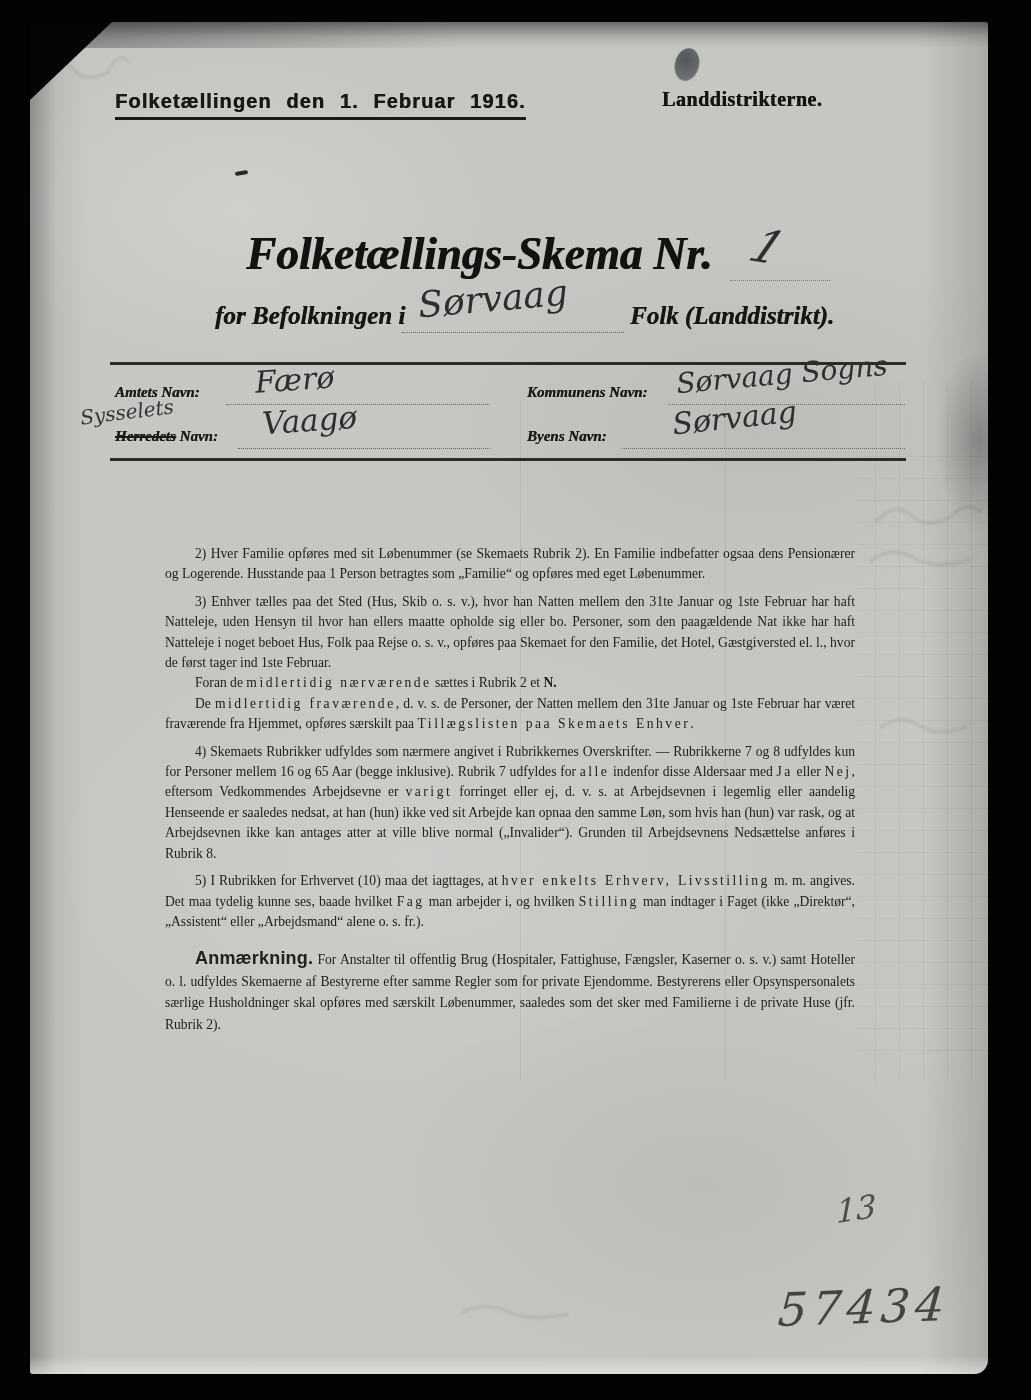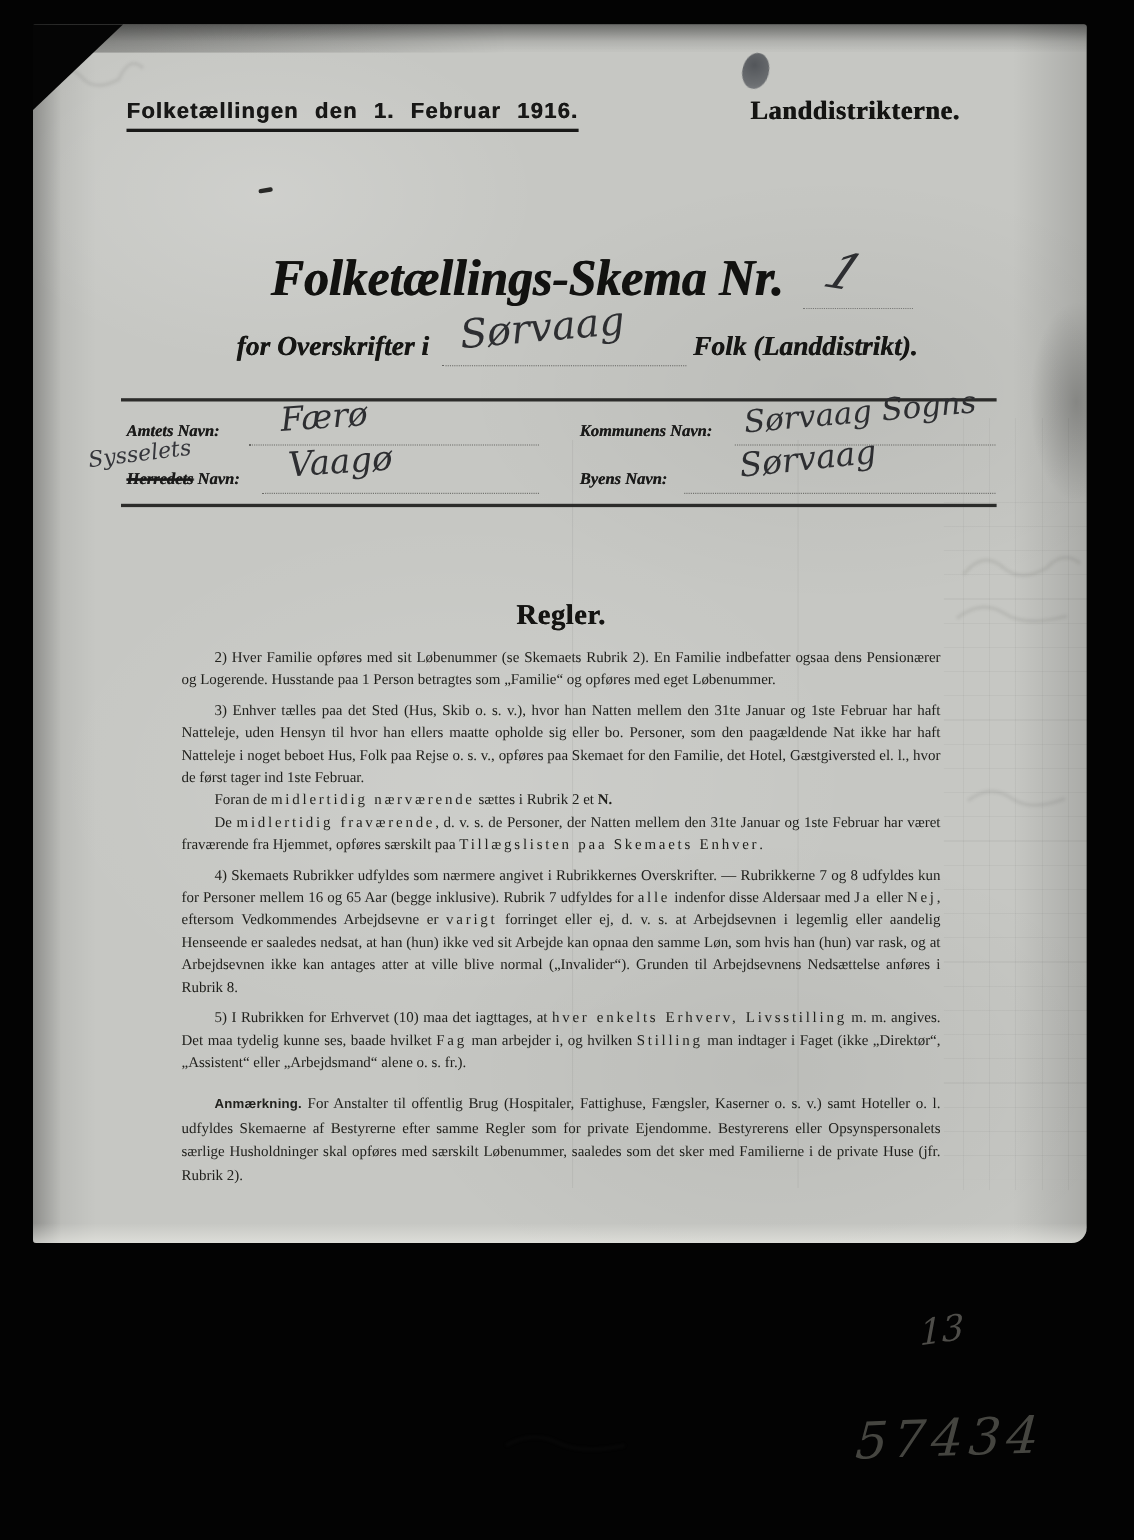--- a/index.html
+++ b/index.html
@@ -2,21 +2,21 @@
 <html><head>
 <meta charset="utf-8">
 <style>
   html,body{margin:0;padding:0;background:#020202;}
   body{width:1031px;height:1400px;position:relative;overflow:hidden;
        font-family:"Liberation Serif","DejaVu Serif",serif;}
   .stage{position:absolute;inset:0;background:#030303;}
 
   
   .paper{
-    position:absolute;left:30px;top:22px;width:958px;height:1108px;
+    position:absolute;left:30px;top:22px;width:958px;height:1352px;
     background:
       radial-gradient(ellipse 60px 130px at 99% 31%, rgba(0,0,0,.22), transparent 70%),
       radial-gradient(ellipse 420px 260px at 22% 14%, rgba(255,255,255,.16), transparent 60%),
       radial-gradient(ellipse 520px 300px at 76% 30%, rgba(0,0,0,.05), transparent 65%),
       radial-gradient(ellipse 620px 400px at 40% 62%, rgba(255,255,255,.12), transparent 60%),
       radial-gradient(ellipse 520px 330px at 70% 86%, rgba(0,0,0,.05), transparent 65%),
       linear-gradient(90deg, rgba(0,0,0,.10), rgba(0,0,0,0) 6%, rgba(0,0,0,0) 93%, rgba(0,0,0,.14)),
       #c6c7c3;
     border-radius:2px 3px 14px 3px;
     color:#1e1e1c;
@@ -49,22 +49,22 @@
     transform:rotate(14deg);filter:blur(.6px);}
   .ink-dash{position:absolute;left:205px;top:149px;width:13px;height:4px;background:#292927;
     border-radius:2px;transform:rotate(-9deg);}
 
   
   .hdr-left{position:absolute;left:85px;top:68px;
     font-family:"Liberation Sans",sans-serif;font-weight:bold;font-size:20px;
     letter-spacing:1.1px;word-spacing:8px;color:#181817;
     text-shadow:.5px 0 0 #181817;
     border-bottom:3px solid #191918;padding-bottom:4px;}
-  .hdr-right{position:absolute;left:652px;top:66px;
-    font-weight:bold;font-size:24px;letter-spacing:.5px;color:#141412;
+  .hdr-right{position:absolute;left:632px;top:66px;
+    font-weight:bold;font-size:20px;letter-spacing:.5px;color:#141412;
     text-shadow:.5px 0 0 #141412;}
 
   .title-main{position:absolute;left:216px;top:204px;white-space:nowrap;
     font-style:italic;font-weight:bold;font-size:47px;color:#121210;
     text-shadow:.9px 0 0 #121210;transform:scaleX(.96);transform-origin:left;}
   .title-number{position:absolute;left:723px;top:198px;
     font-family:"Liberation Sans",sans-serif;font-size:46px;color:#2c2d31;
     transform:rotate(9deg) skewX(-16deg);}
   .nr-line{position:absolute;left:700px;top:240px;width:100px;height:18px;
     border-bottom:1px dotted rgba(45,45,45,.5);}
@@ -103,21 +103,21 @@
   
   .regler{position:absolute;left:135px;top:522px;width:690px;}
   .regler h2{margin:0 0 14px;text-align:center;font-size:26px;font-weight:bold;
     letter-spacing:.5px;color:#141412;text-shadow:.4px 0 0 #141412;}
   .regler p{margin:0 0 7px;font-size:13.6px;line-height:20.4px;text-align:justify;
     text-indent:30px;color:#21211d;}
   .regler p.c0{margin-bottom:0;}
   .sp{letter-spacing:2.5px;}
   .b{font-weight:bold;}
   .anm{margin-top:16px !important;line-height:21.5px !important;}
-  .anm-label{font-family:"Liberation Sans",sans-serif;font-weight:bold;font-size:12px;
+  .anm-label{font-family:"Liberation Sans",sans-serif;font-weight:bold;font-size:18px;
     letter-spacing:.2px;}
 </style>
 </head>
 <body>
 
 <div class="stage">
   <div class="paper">
 
     <div class="ghost-cols"></div>
     <div class="ghost-rows"></div>
@@ -139,21 +139,21 @@
     <div class="punch"></div>
     <div class="ink-dash"></div>
 
     <div class="hdr-left">Folketællingen den 1. Februar 1916.</div>
     <div class="hdr-right">Landdistrikterne.</div>
 
     <span class="title-main">Folketællings-Skema Nr.</span>
     <span class="title-number hw">1</span>
     <div class="nr-line"></div>
 
-    <div class="subtitle-pre">for Overskrifter i</div>
+    <div class="subtitle-pre">for Befolkningen i</div>
     <div class="hw hw-sub">Sørvaag</div>
     <div class="subtitle-line"></div>
     <div class="subtitle-post">Folk (Landdistrikt).</div>
 
     <div class="rule rule1"></div>
 
     <div class="f-label" style="left:85px;top:362px;">Amtets Navn:</div>
     <div class="dotline" style="left:196px;top:368px;width:264px;"></div>
     <div class="hw hw-amt">Færø</div>
 
@@ -169,21 +169,20 @@
     <div class="dotline" style="left:208px;top:412px;width:252px;"></div>
     <div class="hw hw-herred">Vaagø</div>
 
     <div class="f-label" style="left:497px;top:406px;font-style:italic;">Byens Navn:</div>
     <div class="dotline" style="left:592px;top:412px;width:283px;"></div>
     <div class="hw hw-by">Sørvaag</div>
 
     <div class="rule rule2"></div>
 
     <div class="regler">
-      <h2>Regler.</h2>
       <p>2) Hver Familie opføres med sit Løbenummer (se Skemaets Rubrik 2). En Familie indbefatter ogsaa dens Pensionærer og Logerende. Husstande paa 1 Person betragtes som „Familie“ og opføres med eget Løbenummer.</p>
       <p class="c0">3) Enhver tælles paa det Sted (Hus, Skib o. s. v.), hvor han Natten mellem den 31te Januar og 1ste Februar har haft Natteleje, uden Hensyn til hvor han ellers maatte opholde sig eller bo. Personer, som den paagældende Nat ikke har haft Natteleje i noget beboet Hus, Folk paa Rejse o. s. v., opføres paa Skemaet for den Familie, det Hotel, Gæstgiversted el. l., hvor de først tager ind 1ste Februar.</p>
       <p class="c0"><span>Foran de </span><span class="sp">midlertidig nærværende</span><span> sættes i Rubrik 2 et </span><span class="b">N.</span></p>
       <p><span>De </span><span class="sp">midlertidig fraværende</span><span>, d. v. s. de Personer, der Natten mellem den 31te Januar og 1ste Februar har været fraværende fra Hjemmet, opføres særskilt paa </span><span class="sp">Tillægslisten paa Skemaets Enhver</span><span>.</span></p>
       <p><span>4) Skemaets Rubrikker udfyldes som nærmere angivet i Rubrikkernes Overskrifter. — Rubrikkerne 7 og 8 udfyldes kun for Personer mellem 16 og 65 Aar (begge inklusive). Rubrik 7 udfyldes for </span><span class="sp">alle</span><span> indenfor disse Aldersaar med </span><span class="sp">Ja</span><span> eller </span><span class="sp">Nej</span><span>, eftersom Vedkommendes Arbejdsevne er </span><span class="sp">varigt</span><span> forringet eller ej, d. v. s. at Arbejdsevnen i legemlig eller aandelig Henseende er saaledes nedsat, at han (hun) ikke ved sit Arbejde kan opnaa den samme Løn, som hvis han (hun) var rask, og at Arbejdsevnen ikke kan antages atter at ville blive normal („Invalider“). Grunden til Arbejdsevnens Nedsættelse anføres i Rubrik 8.</span></p>
       <p class="c0"><span>5) I Rubrikken for Erhvervet (10) maa det iagttages, at </span><span class="sp">hver enkelts Erhverv, Livsstilling</span><span> m. m. angives. Det maa tydelig kunne ses, baade hvilket </span><span class="sp">Fag</span><span> man arbejder i, og hvilken </span><span class="sp">Stilling</span><span> man indtager i Faget (ikke „Direktør“, „Assistent“ eller „Arbejdsmand“ alene o. s. fr.).</span></p>
       <p class="anm"><span class="anm-label">Anmærkning.</span><span> For Anstalter til offentlig Brug (Hospitaler, Fattighuse, Fængsler, Kaserner o. s. v.) samt Hoteller o. l. udfyldes Skemaerne af Bestyrerne efter samme Regler som for private Ejendomme. Bestyrerens eller Opsynspersonalets særlige Husholdninger skal opføres med særskilt Løbenummer, saaledes som det sker med Familierne i de private Huse (jfr. Rubrik 2).</span></p>
     </div>
 
     <div class="pencil pencil-13">13</div>

